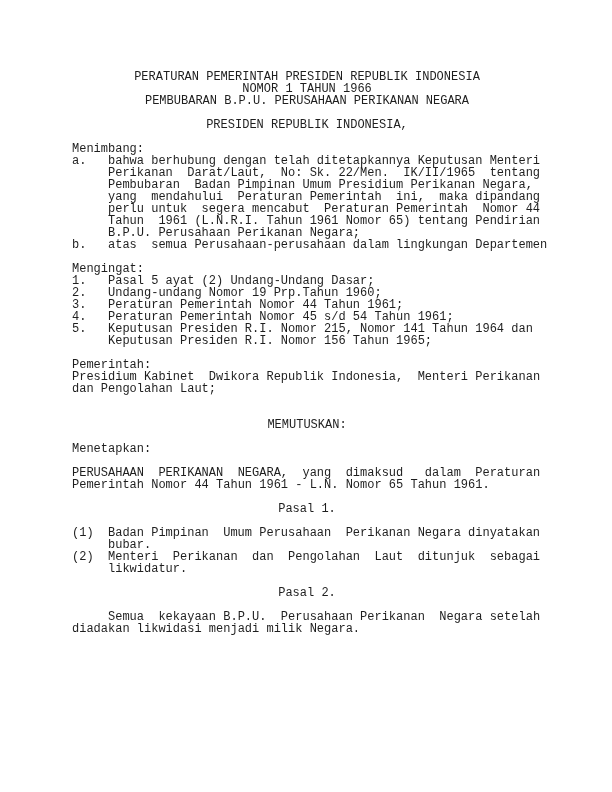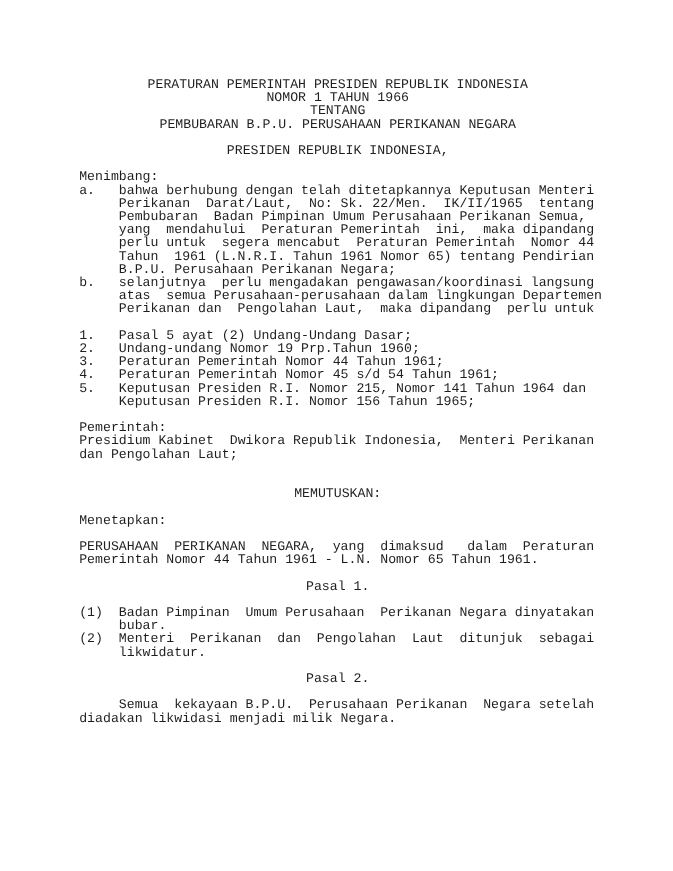--- a/index.html
+++ b/index.html
@@ -27,51 +27,49 @@
   .li-label { position: absolute; left: 0; top: 0; white-space: pre; }
 </style>
 </head>
 <body>
 
 <div class="page" style="--page-bg: #ffffff; --page-fg: #1e1e1e;">
   <div class="col">
 
     <div class="center">PERATURAN PEMERINTAH PRESIDEN REPUBLIK INDONESIA</div>
     <div class="center">NOMOR 1 TAHUN 1966</div>
-    <div class="center">TENTANG</div>
     <div class="center">PEMBUBARAN B.P.U. PERUSAHAAN PERIKANAN NEGARA</div>
 
     <div class="blank"></div>
 
     <div class="center">PRESIDEN REPUBLIK INDONESIA,</div>
 
     <div class="blank"></div>
 
     <div class="line">Menimbang:</div>
 
     <div class="li">
       <span class="li-label">a.</span>
       <div class="line">bahwa berhubung dengan telah ditetapkannya Keputusan Menteri</div>
       <div class="line">Perikanan  Darat/Laut,  No: Sk. 22/Men.  IK/II/1965  tentang</div>
-      <div class="line">Pembubaran  Badan Pimpinan Umum Perusahaan Perikanan Semua,</div>
+      <div class="line">Pembubaran  Badan Pimpinan Umum Presidium Perikanan Negara,</div>
       <div class="line">yang  mendahului  Peraturan Pemerintah  ini,  maka dipandang</div>
       <div class="line">perlu untuk  segera mencabut  Peraturan Pemerintah  Nomor 44</div>
       <div class="line">Tahun  1961 (L.N.R.I. Tahun 1961 Nomor 65) tentang Pendirian</div>
       <div class="line">B.P.U. Perusahaan Perikanan Negara;</div>
     </div>
 
     <div class="li">
       <span class="li-label">b.</span>
-      <div class="line">selanjutnya  perlu mengadakan pengawasan/koordinasi langsung</div>
       <div class="line">atas  semua Perusahaan-perusahaan dalam lingkungan Departemen</div>
-      <div class="line">Perikanan dan  Pengolahan Laut,  maka dipandang  perlu untuk</div>
     </div>
 
     <div class="blank"></div>
 
+    <div class="line">Mengingat:</div>
 
     <div class="li">
       <span class="li-label">1.</span>
       <div class="line">Pasal 5 ayat (2) Undang-Undang Dasar;</div>
     </div>
     <div class="li">
       <span class="li-label">2.</span>
       <div class="line">Undang-undang Nomor 19 Prp.Tahun 1960;</div>
     </div>
     <div class="li">

